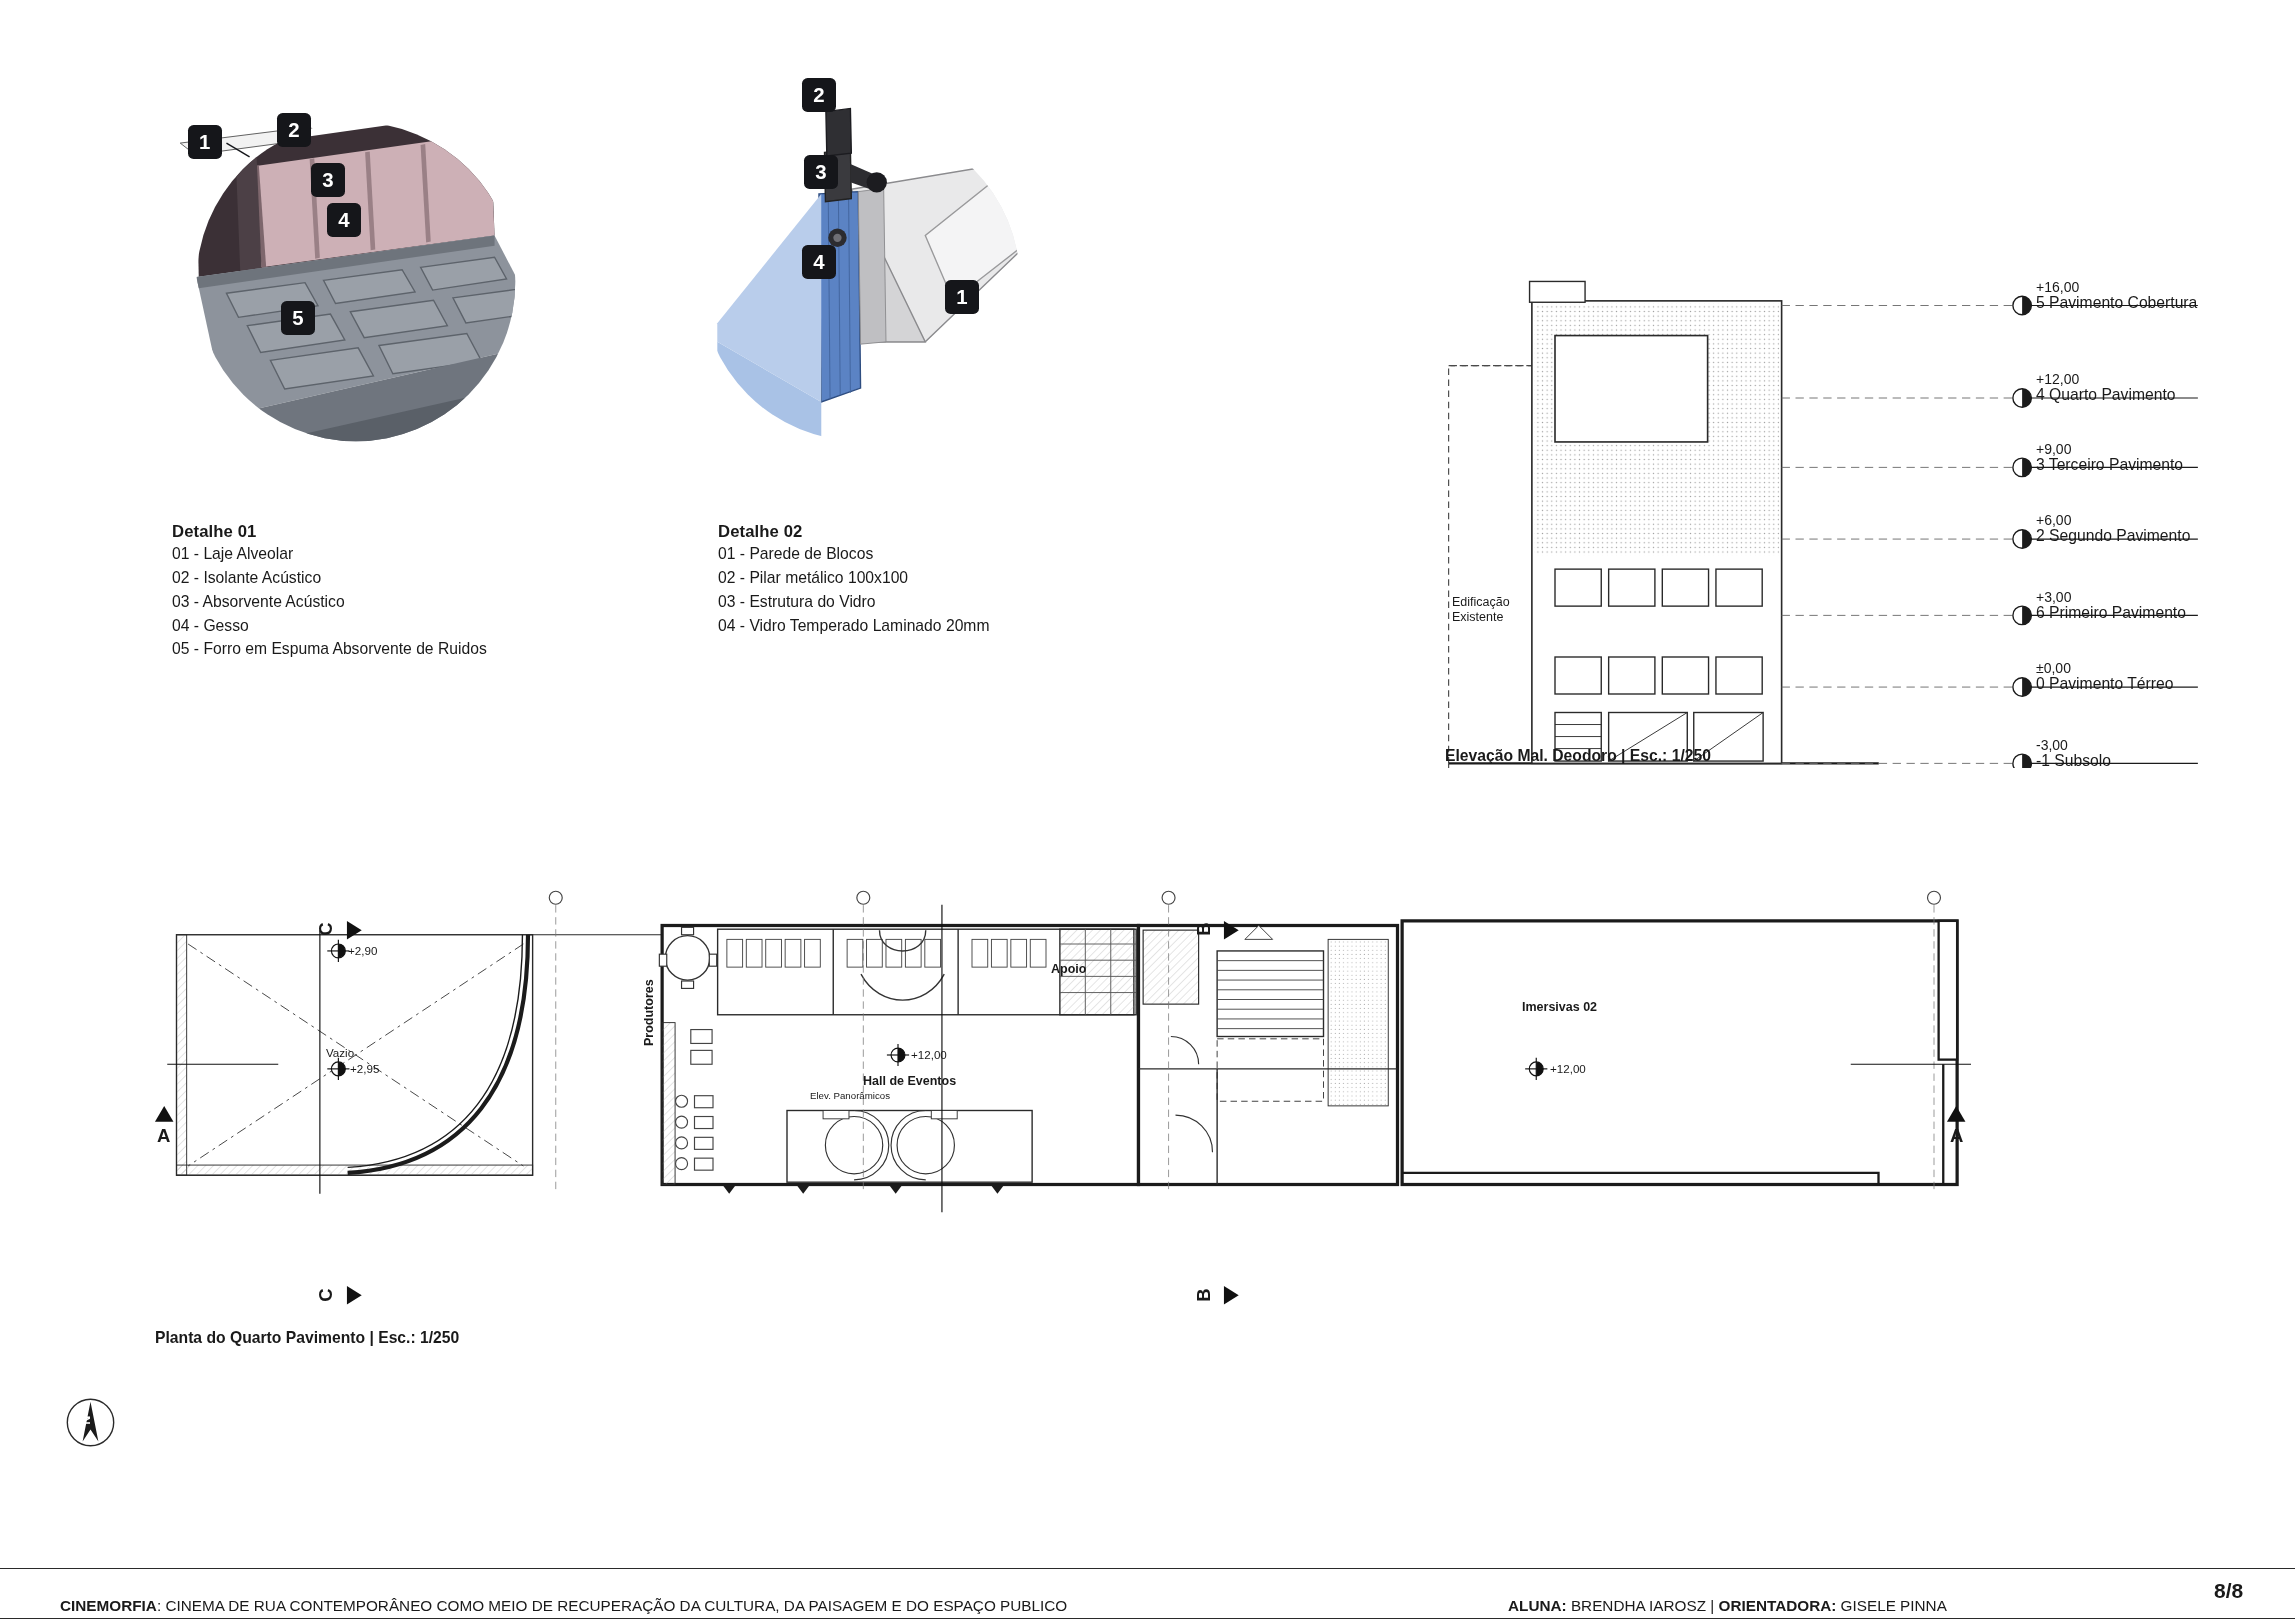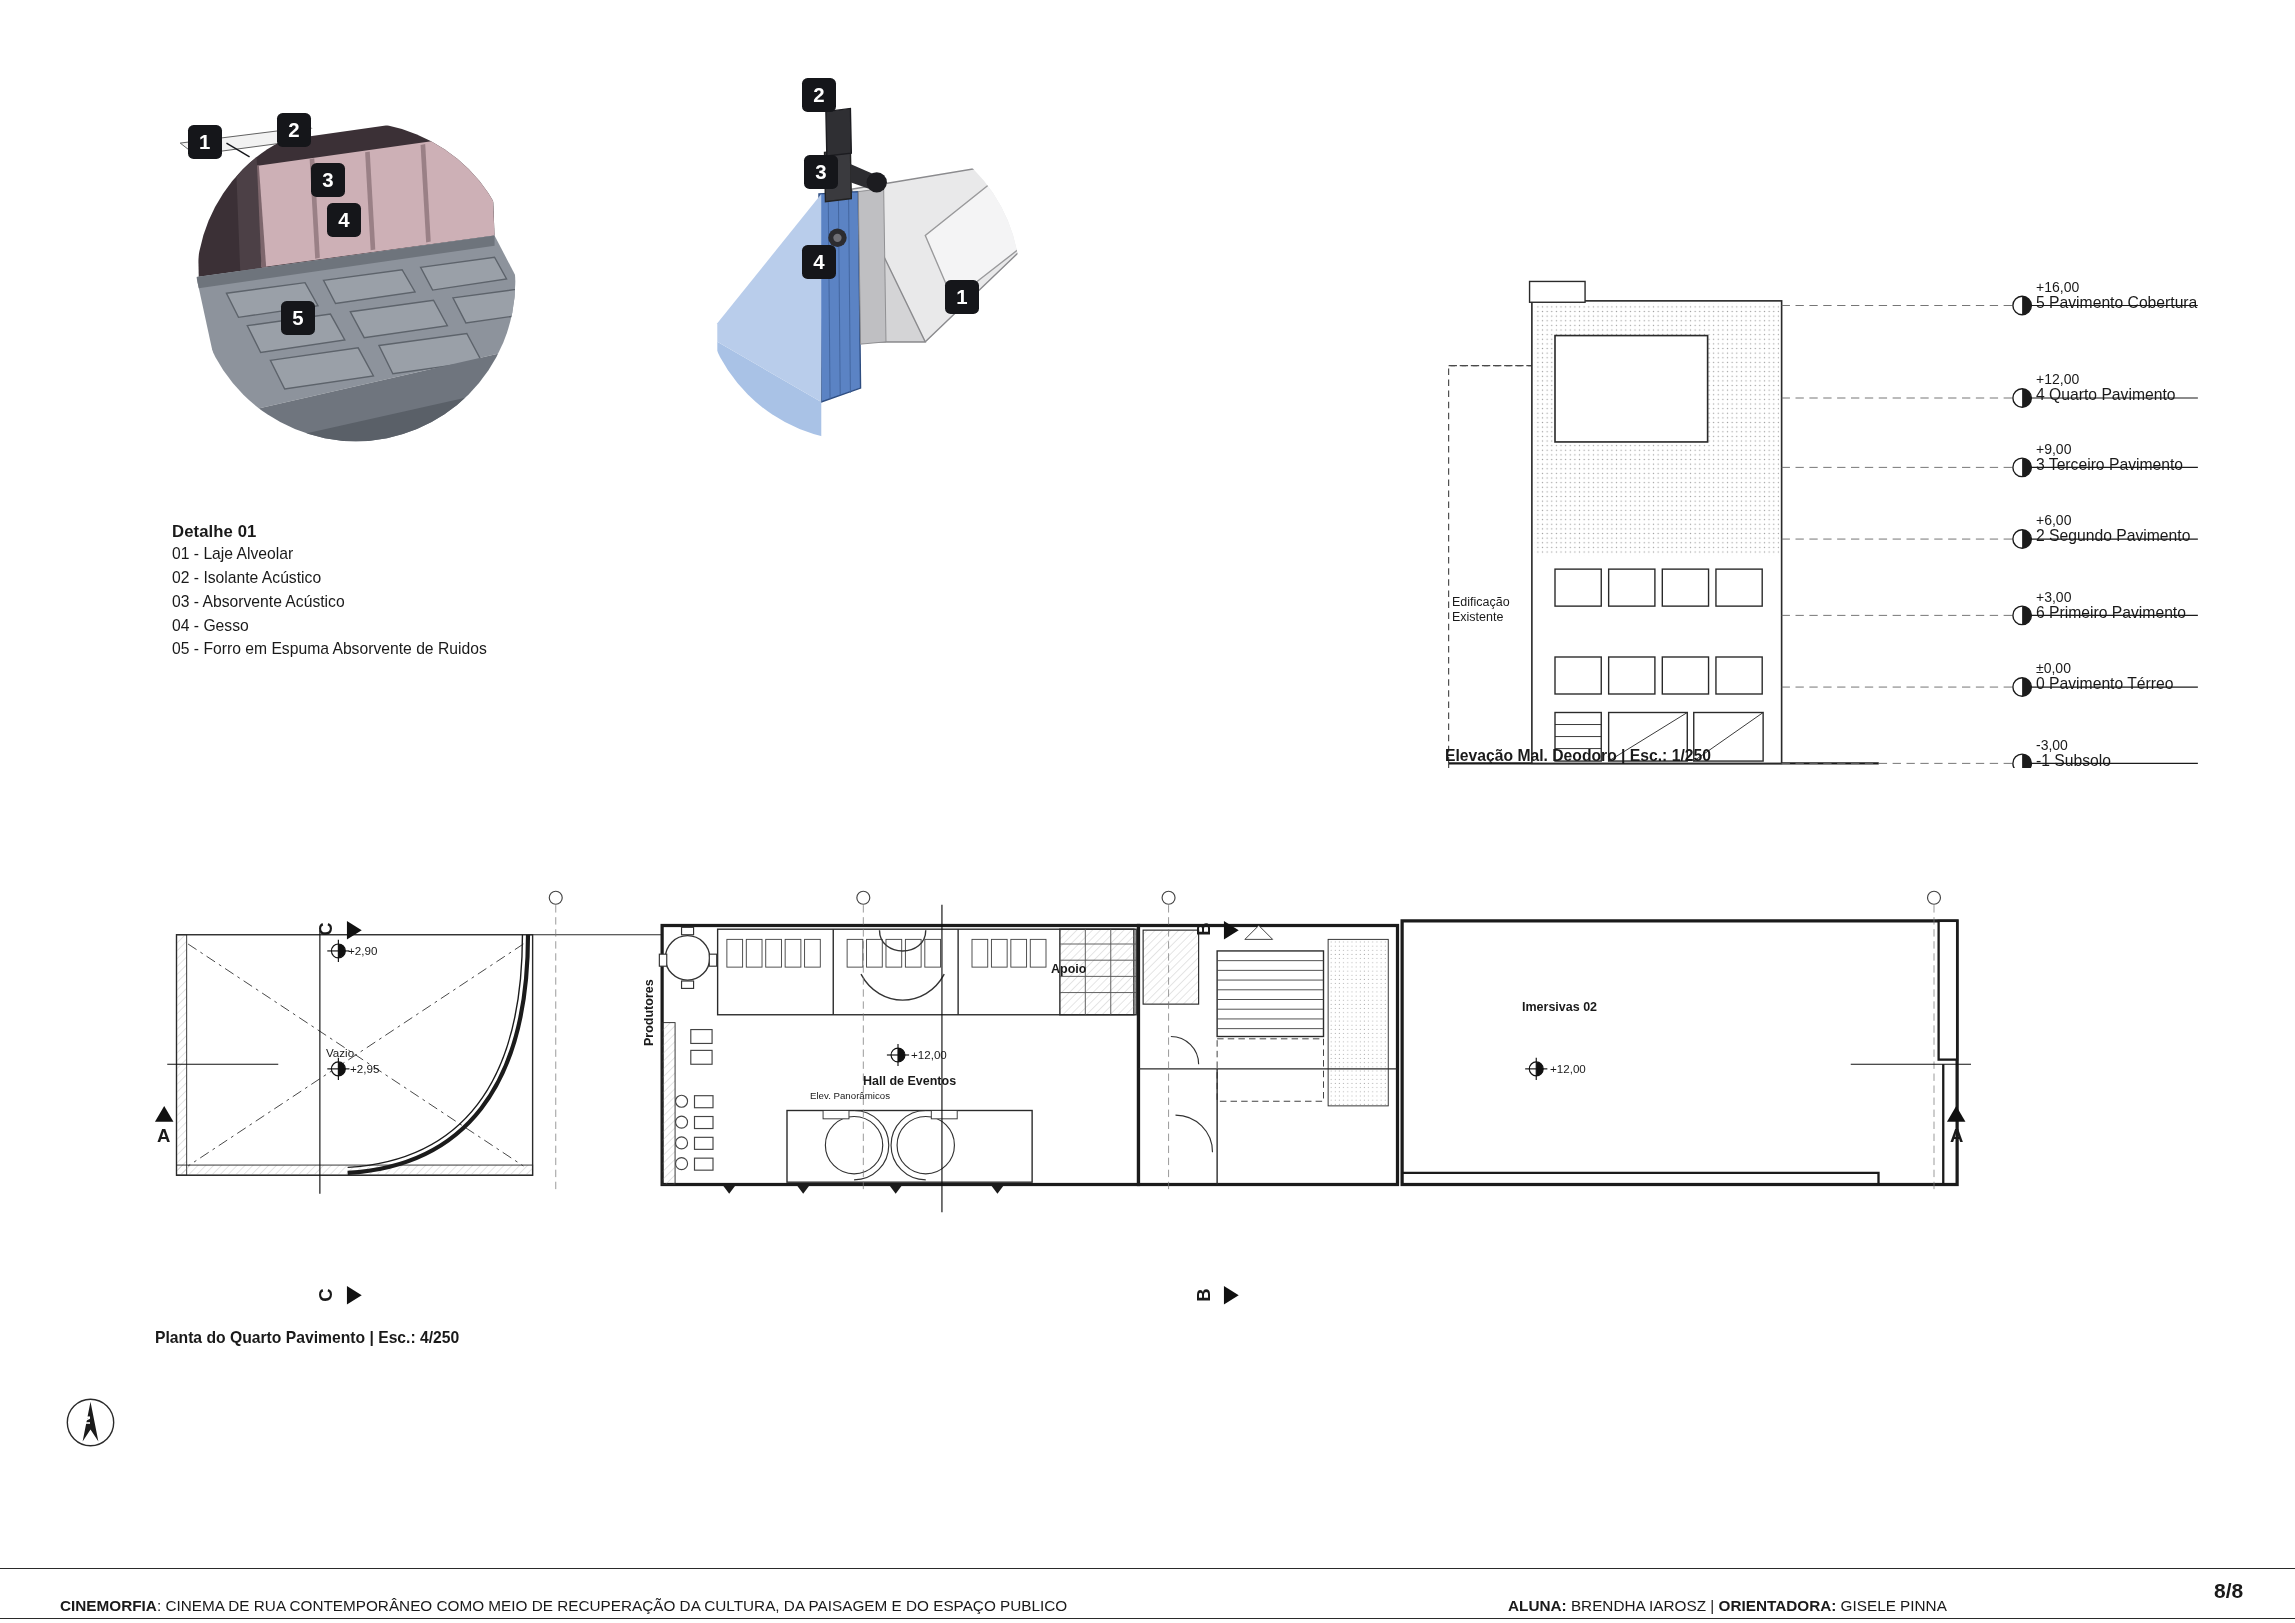--- a/index.html
+++ b/index.html
@@ -197,20 +197,27 @@
       </g>
 
       <path d="M345 62 L398 55 L400 152 L347 158 Z" fill="#2f2f33" stroke="#1c1c20" stroke-width="3"></path>
     </svg>
     <div class="badge" style="left:136px; top:-4.6px;">2</div>
     <div class="badge" style="left:138px; top:72px;">3</div>
     <div class="badge" style="left:136px; top:162px;">4</div>
     <div class="badge" style="left:279px; top:197px;">1</div>
   </div>
 
+  <div class="abs" style="left:718px; top:522px; width:532px;">
+    <div class="legend-title">Detalhe 02</div>
+    <div class="legend-line">01 - Parede de Blocos</div>
+    <div class="legend-line">02 - Pilar metálico 100x100</div>
+    <div class="legend-line">03 - Estrutura do Vidro</div>
+    <div class="legend-line">04 - Vidro Temperado Laminado 20mm</div>
+  </div>
 
   <div class="abs" style="left:1416px; top:250px; width:833px; height:518px;">
     <svg width="833" height="518" viewBox="0 0 1800 1120">
 
       <g stroke="#4a4a4a" stroke-width="2.5" fill="none" stroke-dasharray="14 10">
         <path d="M70 1110 L70 1300"></path>
         <path d="M70 1110 L70 250 L250 250"></path>
       </g>
       <path d="M70 250 L250 250" stroke="#4a4a4a" stroke-width="2.5" fill="none" stroke-dasharray="14 10"></path>
       <path d="M70 1110 L1000 1110" stroke="#1b1b1b" stroke-width="5" fill="none"></path>
@@ -602,21 +609,21 @@
   </div>
   <div class="abs sect-letter" style="left:157px; top:1125px;">A</div>
 
   <div class="abs" style="left:1946px; top:1105px;">
     <svg width="20.4" height="18.5" viewBox="0 0 44 40">
         <path d="M22 2 L42 36 L2 36 Z" fill="#111"></path>
       </svg>
   </div>
   <div class="abs sect-letter" style="left:1950px; top:1125px;">A</div>
 
-  <div class="abs caption" style="left:155px; top:1329px;">Planta do Quarto Pavimento | Esc.: 4/250</div>
+  <div class="abs caption" style="left:155px; top:1329px;">Planta do Quarto Pavimento | Esc.: 1/250</div>
 
   <div class="abs" style="left:65px; top:1397px;">
     <svg width="51" height="51" viewBox="0 0 110 110">
       <circle cx="55" cy="55" r="50" fill="#ffffff" stroke="#2a2a2a" stroke-width="3"></circle>
       <path d="M55 10 L72 96 L55 70 L38 96 Z" fill="#1b1b1b"></path>
       <text x="53" y="50" font-family="Liberation Sans, sans-serif" font-size="26" font-weight="bold" fill="#ffffff" transform="rotate(-90 53 50)" text-anchor="middle">N</text>
     </svg>
   </div>
 
   <div class="footer-rule" style="top:1568px;"></div>

